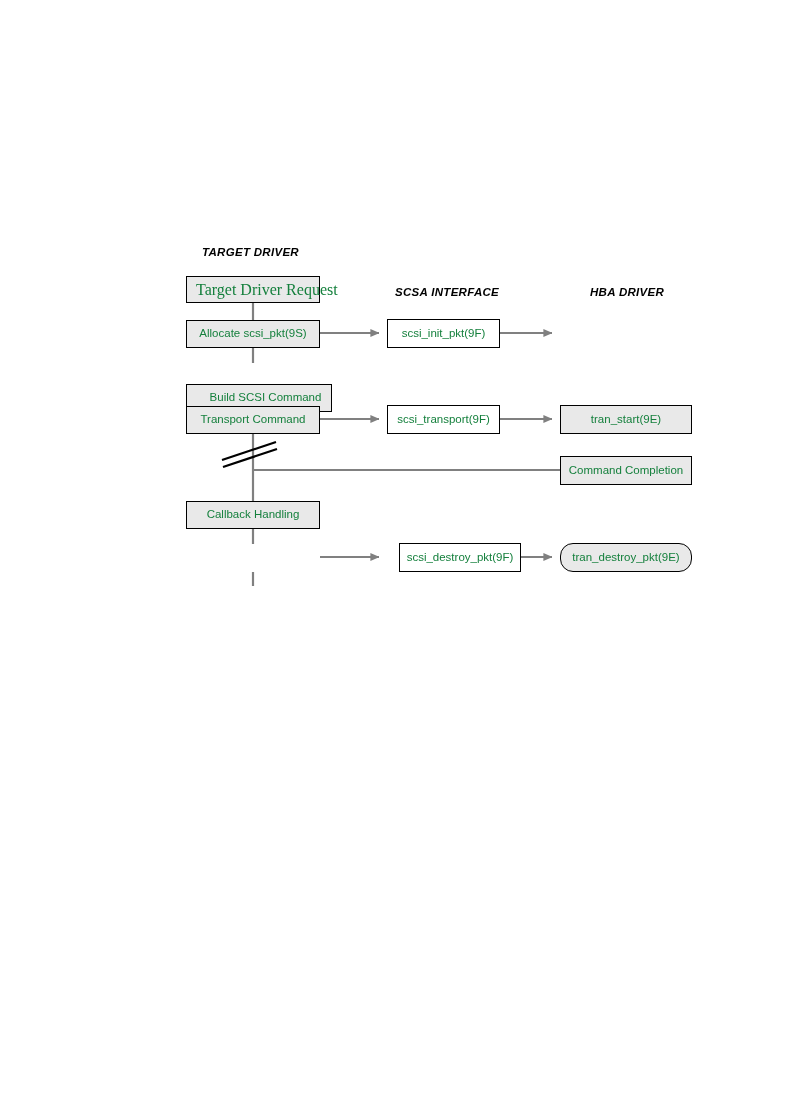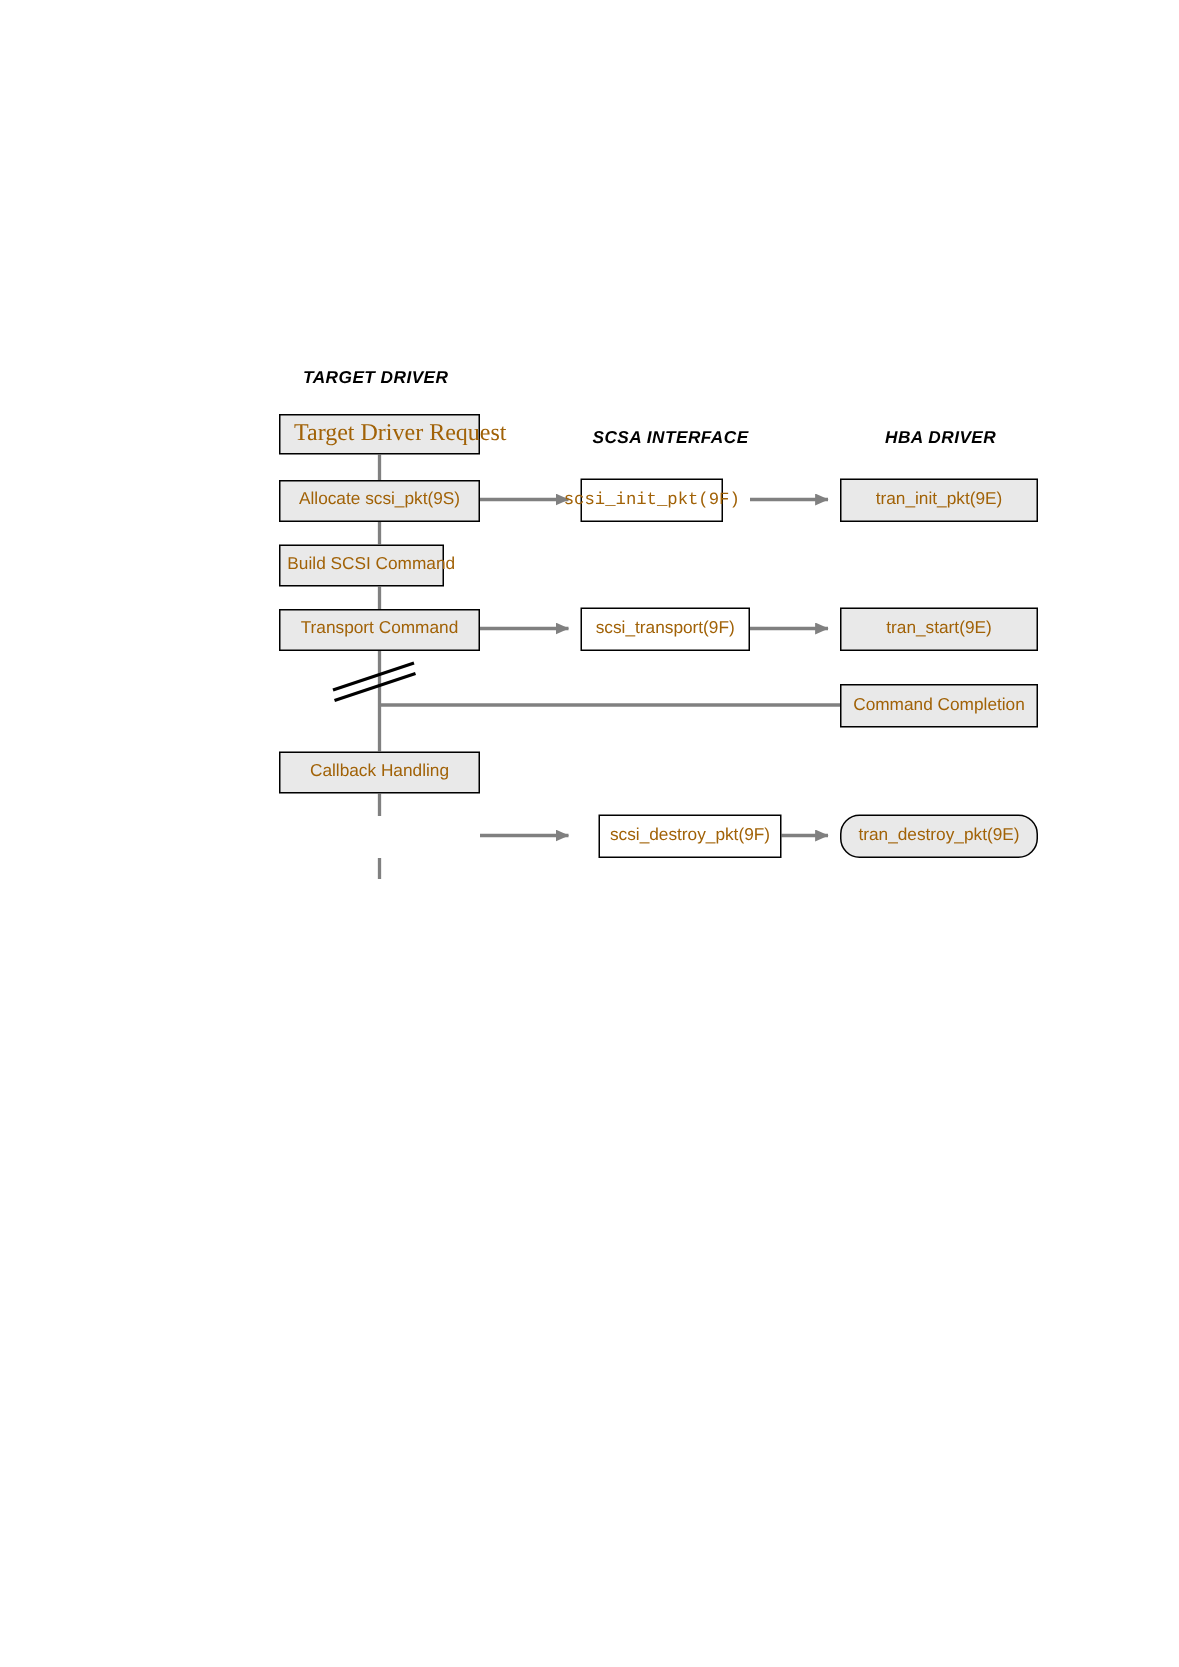--- a/index.html
+++ b/index.html
@@ -21,21 +21,21 @@
 
   .node{
     position:absolute;
     box-sizing:border-box;
     border:1.6px solid #000000;
     display:flex;
     align-items:center;
     justify-content:center;
     font-family:"Liberation Sans",sans-serif;
     font-size:11.5px;
-    color:#a16207;
+    color:#15803d;
     white-space:nowrap;
     line-height:1;
   }
   .node.gray{background:#e9e9e9;}
   .node.white{background:#ffffff;}
 
   
   .node.title-node{
     background:#e9e9e9;
     font-family:"Liberation Serif",serif;
@@ -108,49 +108,46 @@
   <div class="col-label" style="left:590px;top:286px;">HBA DRIVER</div>
 
   <div class="node title-node" style="left:186px;top:276px;width:134px;height:27px;">
     <span>Target Driver Request</span>
   </div>
 
   <div class="node gray" style="left:186px;top:320px;width:134px;height:28px;">
     <span>Allocate scsi_pkt(9S)</span>
   </div>
 
-  <div class="node gray" style="left:186px;top:363px;width:110px;height:28px;padding-left:13px;">
+  <div class="node gray" style="left:186px;top:384px;width:146px;height:28px;padding-left:13px;">
     <span>Build SCSI Command</span>
   </div>
 
   <div class="node gray" style="left:186px;top:501px;width:134px;height:28px;">
     <span>Callback Handling</span>
   </div>
 
   <div class="node gray" style="left:186px;top:406px;width:134px;height:28px;">
     <span>Transport Command</span>
   </div>
 
 
 
-  <div class="node white" style="left:387px;top:319px;width:95px;height:29px;font-family:Liberation Mono, monospace;">
+  <div class="node white" style="left:387px;top:319px;width:113px;height:29px;">
     <span>scsi_init_pkt(9F)</span>
   </div>
 
   <div class="node white" style="left:387px;top:405px;width:113px;height:29px;">
     <span>scsi_transport(9F)</span>
   </div>
 
   <div class="node white" style="left:387px;top:543px;width:122px;height:29px;margin-left:12px;">
     <span>scsi_destroy_pkt(9F)</span>
   </div>
 
-  <div class="node gray" style="left:560px;top:319px;width:132px;height:29px;">
-    <span>tran_init_pkt(9E)</span>
-  </div>
 
   <div class="node gray" style="left:560px;top:405px;width:132px;height:29px;">
     <span>tran_start(9E)</span>
   </div>
 
   <div class="node gray" style="left:560px;top:456px;width:132px;height:29px;">
     <span>Command Completion</span>
   </div>
 
   <div class="node gray" style="left:560px;top:543px;width:132px;height:29px;border-radius:13px;">

